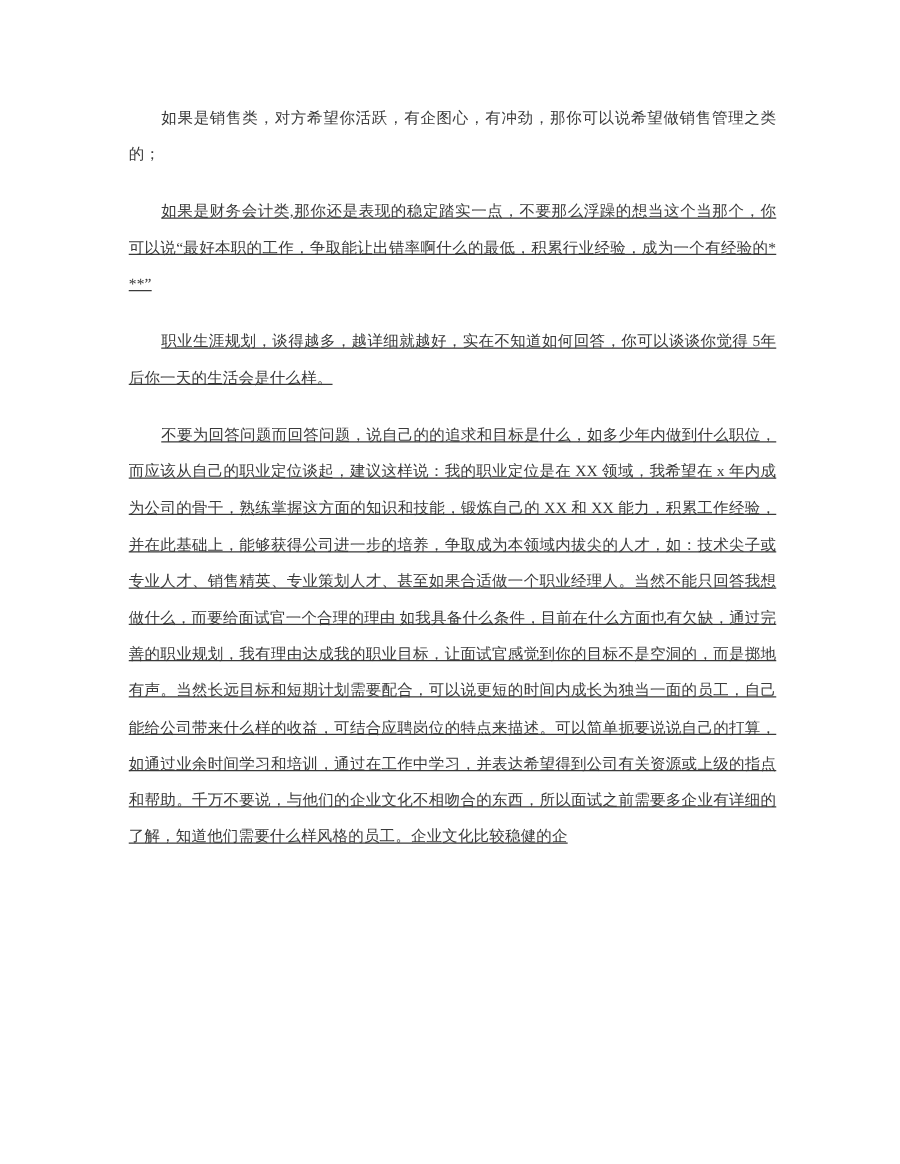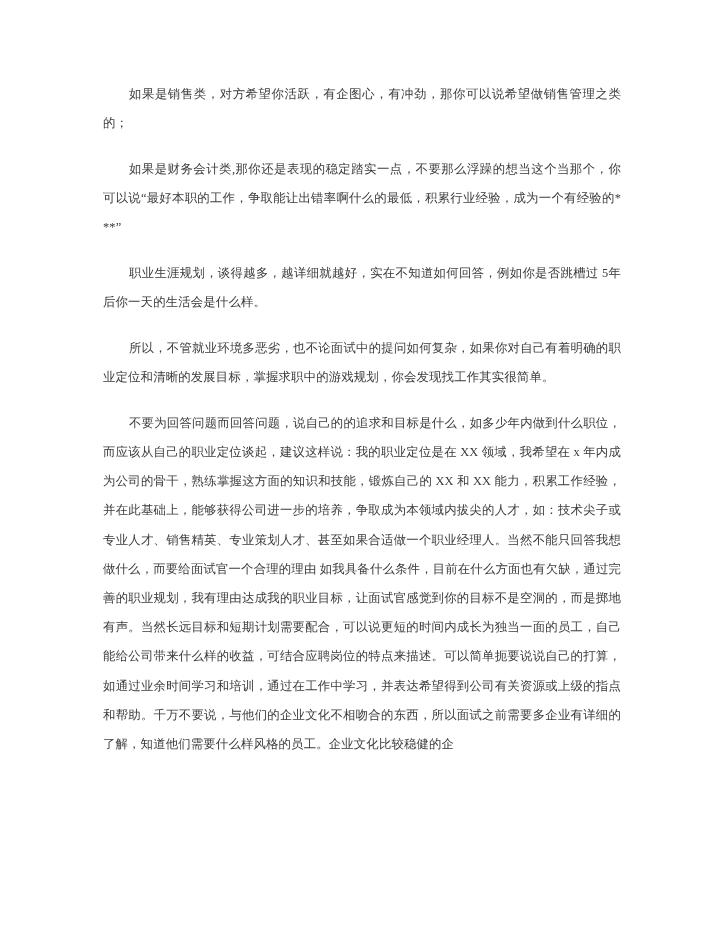--- a/index.html
+++ b/index.html
@@ -34,26 +34,26 @@
     line-height: 29.2px;
     text-align: justify;
     text-justify: inter-ideograph;
     text-indent: 26px;
     letter-spacing: 0.15px;
     font-family: "Liberation Serif", "DejaVu Serif", serif;
     word-break: break-all;
   }
   .para + .para {
     margin-top: 16.5px;
+    text-decoration: underline;
   }
 </style>
 </head>
 <body>
 
 <div class="page">
   <div class="doc-body">
     <p class="para">如果是销售类，对方希望你活跃，有企图心，有冲劲，那你可以说希望做销售管理之类的；</p>
     <p class="para">如果是财务会计类,那你还是表现的稳定踏实一点，不要那么浮躁的想当这个当那个，你可以说“最好本职的工作，争取能让出错率啊什么的最低，积累行业经验，成为一个有经验的***”</p>
-    <p class="para">职业生涯规划，谈得越多，越详细就越好，实在不知道如何回答，例如你是否跳槽过 5年后你一天的生活会是什么样。</p>
-    <p class="para">所以，不管就业环境多恶劣，也不论面试中的提问如何复杂，如果你对自己有着明确的职业定位和清晰的发展目标，掌握求职中的游戏规划，你会发现找工作其实很简单。</p>
+    <p class="para">职业生涯规划，谈得越多，越详细就越好，实在不知道如何回答，你可以谈谈你觉得 5年后你一天的生活会是什么样。</p>
     <p class="para">不要为回答问题而回答问题，说自己的的追求和目标是什么，如多少年内做到什么职位，而应该从自己的职业定位谈起，建议这样说：我的职业定位是在 XX 领域，我希望在 x 年内成为公司的骨干，熟练掌握这方面的知识和技能，锻炼自己的 XX 和 XX 能力，积累工作经验，并在此基础上，能够获得公司进一步的培养，争取成为本领域内拔尖的人才，如：技术尖子或专业人才、销售精英、专业策划人才、甚至如果合适做一个职业经理人。当然不能只回答我想做什么，而要给面试官一个合理的理由 如我具备什么条件，目前在什么方面也有欠缺，通过完善的职业规划，我有理由达成我的职业目标，让面试官感觉到你的目标不是空洞的，而是掷地有声。当然长远目标和短期计划需要配合，可以说更短的时间内成长为独当一面的员工，自己能给公司带来什么样的收益，可结合应聘岗位的特点来描述。可以简单扼要说说自己的打算，如通过业余时间学习和培训，通过在工作中学习，并表达希望得到公司有关资源或上级的指点和帮助。千万不要说，与他们的企业文化不相吻合的东西，所以面试之前需要多企业有详细的了解，知道他们需要什么样风格的员工。企业文化比较稳健的企</p>
   </div>
 </div>
 
 </body></html>

